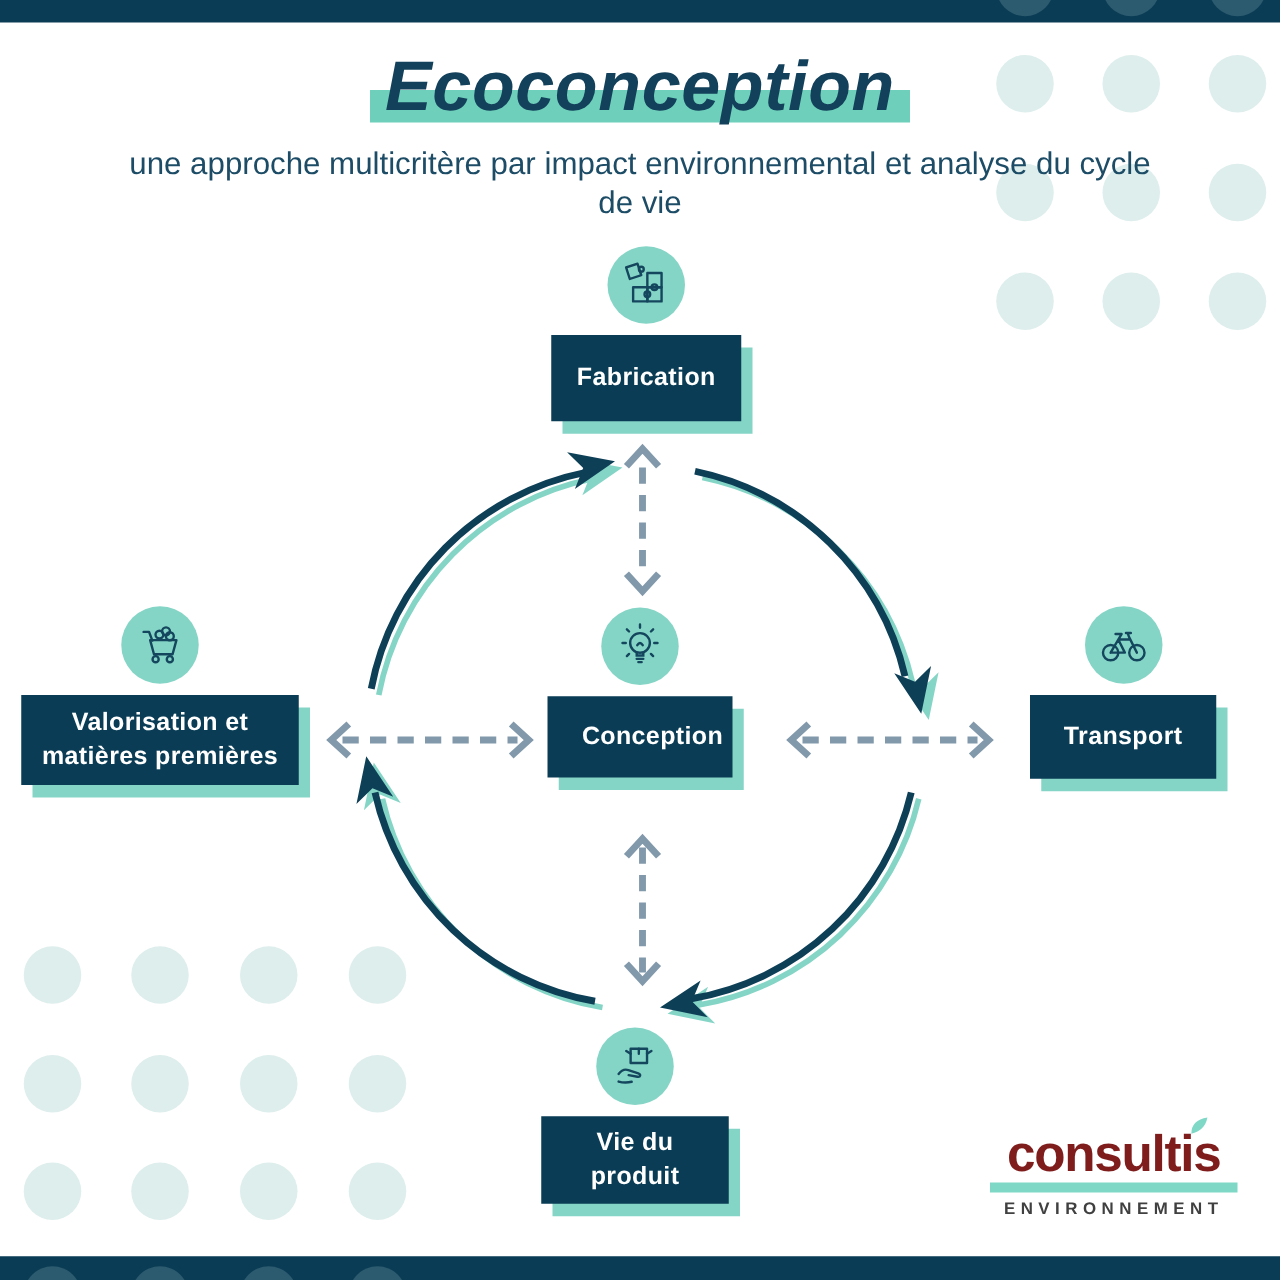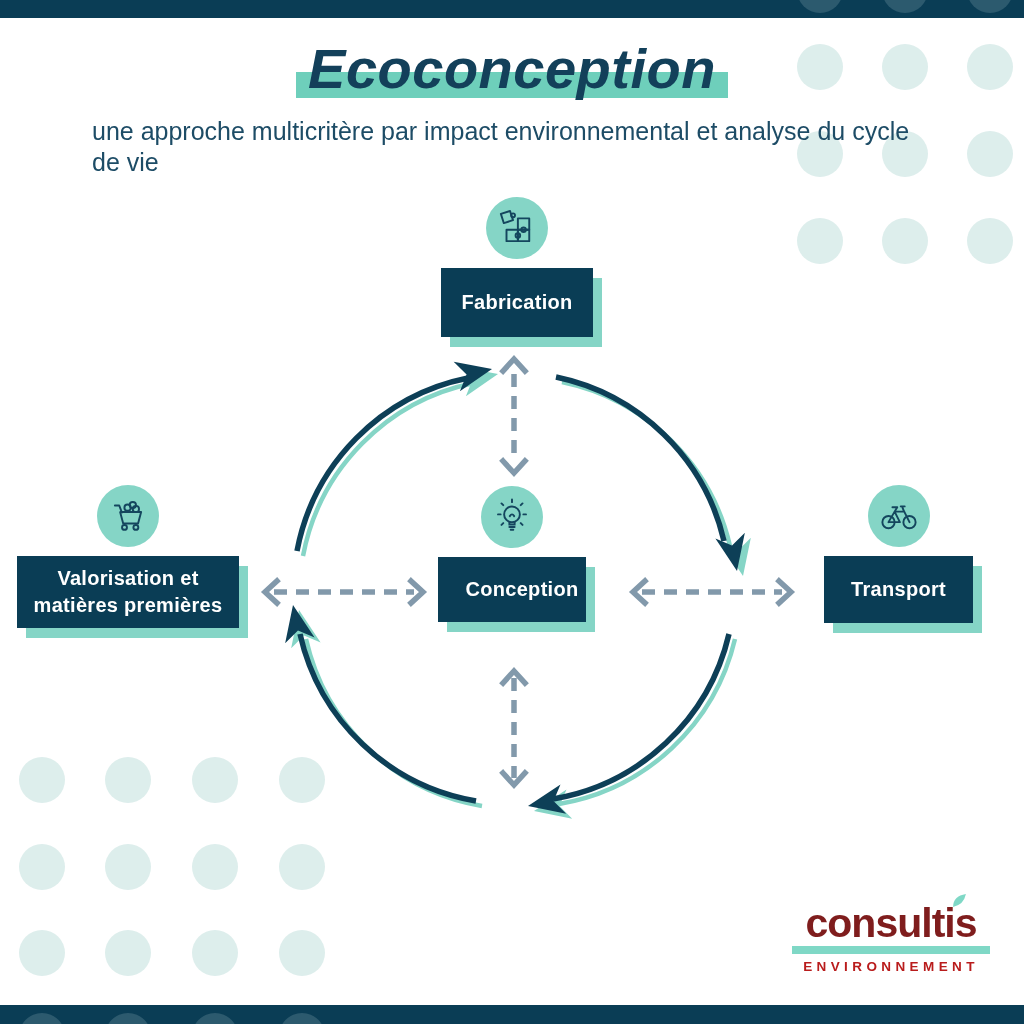--- a/index.html
+++ b/index.html
@@ -18,21 +18,21 @@
   .title-wrap{position:absolute;top:36px;left:0;width:1024px;text-align:center;z-index:3;}
   .title-wrap h1{
     display:inline-block;position:relative;margin:0;z-index:0;
     font-size:56px;font-weight:700;letter-spacing:.5px;color:#13405a;font-style:italic;
   }
   .title-wrap h1::after{
     content:"";position:absolute;left:-12px;right:-12px;bottom:3px;height:26px;
     background:var(--accent);z-index:-1;
   }
   .subtitle{
-    position:absolute;top:116px;left:92px;width:840px;margin:0;text-align:left;
+    position:absolute;top:116px;left:92px;width:840px;margin:0;text-align:center;
     font-size:25px;line-height:31px;color:#1d4c66;z-index:3;
   }
 
   .overlay{position:absolute;top:0;left:0;z-index:3;pointer-events:none;}
 
   .node{position:absolute;z-index:4;display:flex;flex-direction:column;align-items:center;}
   .icon-circle{
     width:62px;height:62px;border-radius:50%;background:var(--tealSoft);
     display:flex;align-items:center;justify-content:center;margin-bottom:9px;
     color:#14465e;
@@ -47,21 +47,21 @@
 
   .logo{position:absolute;left:792px;top:901px;width:198px;z-index:4;}
   .logo-name{
     position:relative;font-size:41px;font-weight:700;letter-spacing:-1px;
     color:#7f1d1d;line-height:44px;text-align:center;
   }
   .leaf{position:absolute;right:23px;top:-8px;width:15px;height:15px;}
   .logo-bar{height:8px;background:#7fd8c6;margin-top:1px;}
   .logo-tagline{
     margin-top:5px;font-size:13.5px;font-weight:700;letter-spacing:4.4px;
-    color:#b91c1c;text-align:center;white-space:nowrap;
+    color:#404040;text-align:center;white-space:nowrap;
   }
 </style>
 </head>
 <body style="--navy: #0a3d55; --accent: #6ecfbb; --tealSoft: #85d5c6;">
 
 <div class="stage">
 
   <div class="bar top"></div>
   <div class="bar bottom"></div>
   <div id="dots-layer">
@@ -212,20 +212,35 @@
           <circle cx="36" cy="31" r="7"></circle>
           <path d="M12 31 L19 19 H29 M29 17 l-1.5 -4 M26 13 h4.5 M29 17 L36 31 M19 19 L25 31 H12 M16.5 14 h5.5 l-3 5"></path>
         </g>
       </svg>
     </div>
     <div class="nbox" style="min-height:67px;">
       <span>Transport</span>
     </div>
   </div>
 
+  <div class="node" style="left:433px;top:822px;width:150px;">
+    <div class="icon-circle">
+      <svg class="licon" viewBox="0 0 48 48">
+        <g fill="none" stroke="currentColor" stroke-width="2.2" stroke-linecap="round" stroke-linejoin="round">
+          <rect x="20" y="8" width="15" height="13"></rect>
+          <path d="M20 12.5 l-4 -2.5 M35 12.5 l4 -2.5 M27.5 8 v4.5"></path>
+          <path d="M9 31 c3 -4 6 -4.5 9 -3.5 l9 3 c2.6 .9 2.1 3.6 -.8 3.1 l-8 -1.5"></path>
+          <path d="M9 38 c4 1.2 8 1.2 12 .2"></path>
+        </g>
+      </svg>
+    </div>
+    <div class="nbox" style="min-height:70px;">
+      <span>Vie du produit</span>
+    </div>
+  </div>
 
   <div class="logo">
     <div class="logo-name">consultis</div>
     <svg class="leaf" viewBox="0 0 14 14">
       <path d="M1 13 Q1 3 13 1 Q11 11 1 13 Z" fill="#7fd8c6"></path>
     </svg>
     <div class="logo-bar"></div>
     <div class="logo-tagline">ENVIRONNEMENT</div>
   </div>
 

